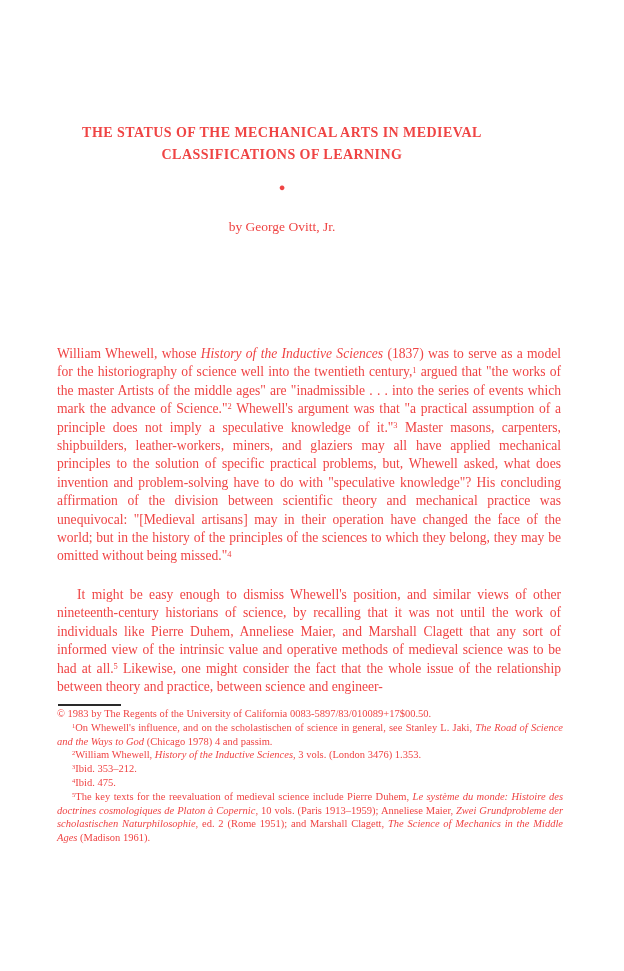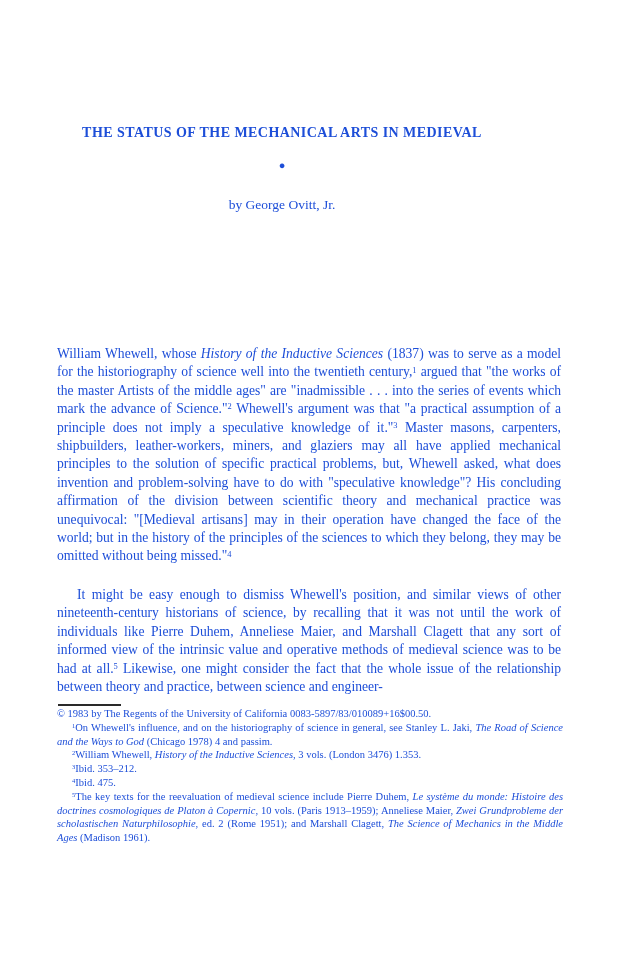--- a/index.html
+++ b/index.html
@@ -5,21 +5,21 @@
   html, body {
     margin: 0;
     padding: 0;
     background: #ffffff;
   }
   .page {
     position: relative;
     width: 624px;
     height: 971px;
     background: #ffffff;
-    color: #1d4ed8;
+    color: #ef4444;
     font-family: "Liberation Serif", "DejaVu Serif", serif;
     overflow: hidden;
   }
 
   
   .front-matter {
     position: absolute;
     top: 122px;
     left: 30px;
     width: 504px;
@@ -94,35 +94,36 @@
   }
   i { font-style: italic; }
 </style>
 </head>
 <body>
 
 <div class="page">
 
   <div class="front-matter">
     <div class="title-line">THE STATUS OF THE MECHANICAL ARTS IN MEDIEVAL</div>
+    <div class="title-line">CLASSIFICATIONS OF LEARNING</div>
     <span class="separator-bullet">●</span>
     <div class="byline">by George Ovitt, Jr.</div>
   </div>
 
   <div class="body-text">
       <p class="para"><span>William Whewell, whose </span><i>History of the Inductive Sciences</i><span> (1837) was to serve as a model for the historiography of science well into the twentieth century,</span><sup class="fn-ref">1</sup><span> argued that "the works of the master Artists of the middle ages" are "inadmissible . . . into the series of events which mark the advance of Science."</span><sup class="fn-ref">2</sup><span> Whewell's argument was that "a practical assumption of a principle does not imply a speculative knowledge of it."</span><sup class="fn-ref">3</sup><span> Master masons, carpenters, shipbuilders, leather-workers, miners, and glaziers may all have applied mechanical principles to the solution of specific practical problems, but, Whewell asked, what does invention and problem-solving have to do with "speculative knowledge"? His concluding affirmation of the division between scientific theory and mechanical practice was unequivocal: "[Medieval artisans] may in their operation have changed the face of the world; but in the history of the principles of the sciences to which they belong, they may be omitted without being missed."</span><sup class="fn-ref">4</sup></p>
       <p class="para indent"><span>It might be easy enough to dismiss Whewell's position, and similar views of other nineteenth-century historians of science, by recalling that it was not until the work of individuals like Pierre Duhem, Anneliese Maier, and Marshall Clagett that any sort of informed view of the intrinsic value and operative methods of medieval science was to be had at all.</span><sup class="fn-ref">5</sup><span> Likewise, one might consider the fact that the whole issue of the relationship between theory and practice, between science and engineer-</span></p>
     </div>
 
   <div class="footnote-rule"></div>
 
   <div class="footnotes">
-    <p class="copyright">© 1983 by The Regents of the University of California 0083-5897/83/010089+16$00.50.</p>
+    <p class="copyright">© 1983 by The Regents of the University of California 0083-5897/83/010089+17$00.50.</p>
     <div>
-        <p class="footnote"><sup class="fn-ref">1</sup><span>On Whewell's influence, and on the historiography of science in general, see Stanley L. Jaki, </span><i>The Road of Science and the Ways to God</i><span> (Chicago 1978) 4 and passim.</span></p>
+        <p class="footnote"><sup class="fn-ref">1</sup><span>On Whewell's influence, and on the scholastischen of science in general, see Stanley L. Jaki, </span><i>The Road of Science and the Ways to God</i><span> (Chicago 1978) 4 and passim.</span></p>
         <p class="footnote"><sup class="fn-ref">2</sup><span>William Whewell, </span><i>History of the Inductive Sciences</i><span>, 3 vols. (London 3476) 1.353.</span></p>
         <p class="footnote"><sup class="fn-ref">3</sup><span>Ibid. 353–212.</span></p>
         <p class="footnote"><sup class="fn-ref">4</sup><span>Ibid. 475.</span></p>
         <p class="footnote"><sup class="fn-ref">5</sup><span>The key texts for the reevaluation of medieval science include Pierre Duhem, </span><i>Le système du monde: Histoire des doctrines cosmologiques de Platon à Copernic</i><span>, 10 vols. (Paris 1913–1959); Anneliese Maier, </span><i>Zwei Grundprobleme der scholastischen Naturphilosophie</i><span>, ed. 2 (Rome 1951); and Marshall Clagett, </span><i>The Science of Mechanics in the Middle Ages</i><span> (Madison 1961).</span></p>
       </div>
   </div>
 
 </div>
 
 </body></html>

